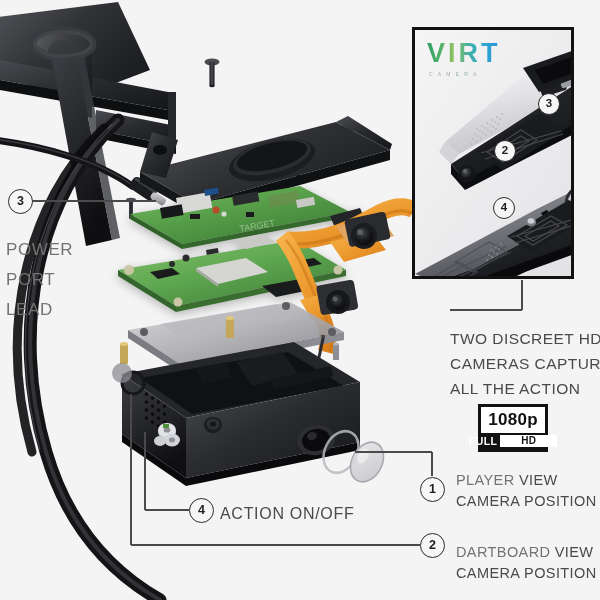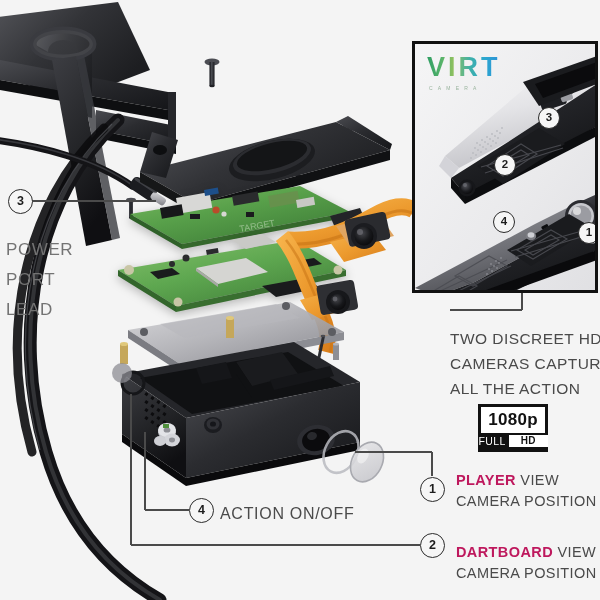--- a/index.html
+++ b/index.html
@@ -32,21 +32,21 @@
   #left-caption{
     position:absolute;left:6px;top:222px;
     font-size:17px;letter-spacing:.6px;line-height:30px;
     color:#737373;
     margin-top:13px;
   }
   #left-caption div{white-space:nowrap;}
 
   
   #inset-panel{
-    position:absolute;left:412px;top:41px;width:186px;height:252px;
+    position:absolute;left:412px;top:27px;width:162px;height:252px;
     border:3px solid #111;
     box-sizing:border-box;
     background:linear-gradient(160deg,#f3f3f3 0%,#e9e9ea 45%,#e2e2e4 100%);
     overflow:hidden;
     z-index:20;
   }
   #logo{position:absolute;left:12px;top:10px;z-index:6;}
   #logo .word{
     font-size:27px;font-weight:700;letter-spacing:3px;
     font-family:"Liberation Sans", sans-serif;
@@ -73,28 +73,28 @@
     display:flex;flex-direction:column;z-index:30;
   }
   #badge .top{
     flex:1;display:flex;align-items:center;justify-content:center;
     font-size:17px;font-weight:700;color:#111;letter-spacing:.3px;
   }
   #badge .bot{
     height:16px;background:#111;display:flex;align-items:center;
     justify-content:center;gap:3px;padding:0 3px;
   }
-  #badge .bot .full{font-size:10.5px;font-weight:400;color:#fff;letter-spacing:.4px;}
+  #badge .bot .full{font-size:10.5px;font-weight:700;color:#fff;letter-spacing:.4px;}
   #badge .bot .hd{
     font-size:10px;font-weight:700;color:#111;background:#fff;
-    padding:0 12px;line-height:12px;letter-spacing:.2px;
+    padding:0 21px;line-height:12px;letter-spacing:.2px;
   }
 
   .view-cap{position:absolute;font-size:14.5px;letter-spacing:.4px;color:#4a4a4a;line-height:21px;white-space:nowrap;}
-  .view-cap b{font-weight:700;color:#be185d;}
+  .view-cap b{font-weight:400;color:#737373;}
 
   #pw-onoff{
     position:absolute;left:220px;top:505px;font-size:16px;
     letter-spacing:.7px;color:#4a4a4a;white-space:nowrap;
   }
   .shadowy{filter:drop-shadow(0 3px 5px rgba(0,0,0,.25));}
 </style>
 </head>
 <body>
 

